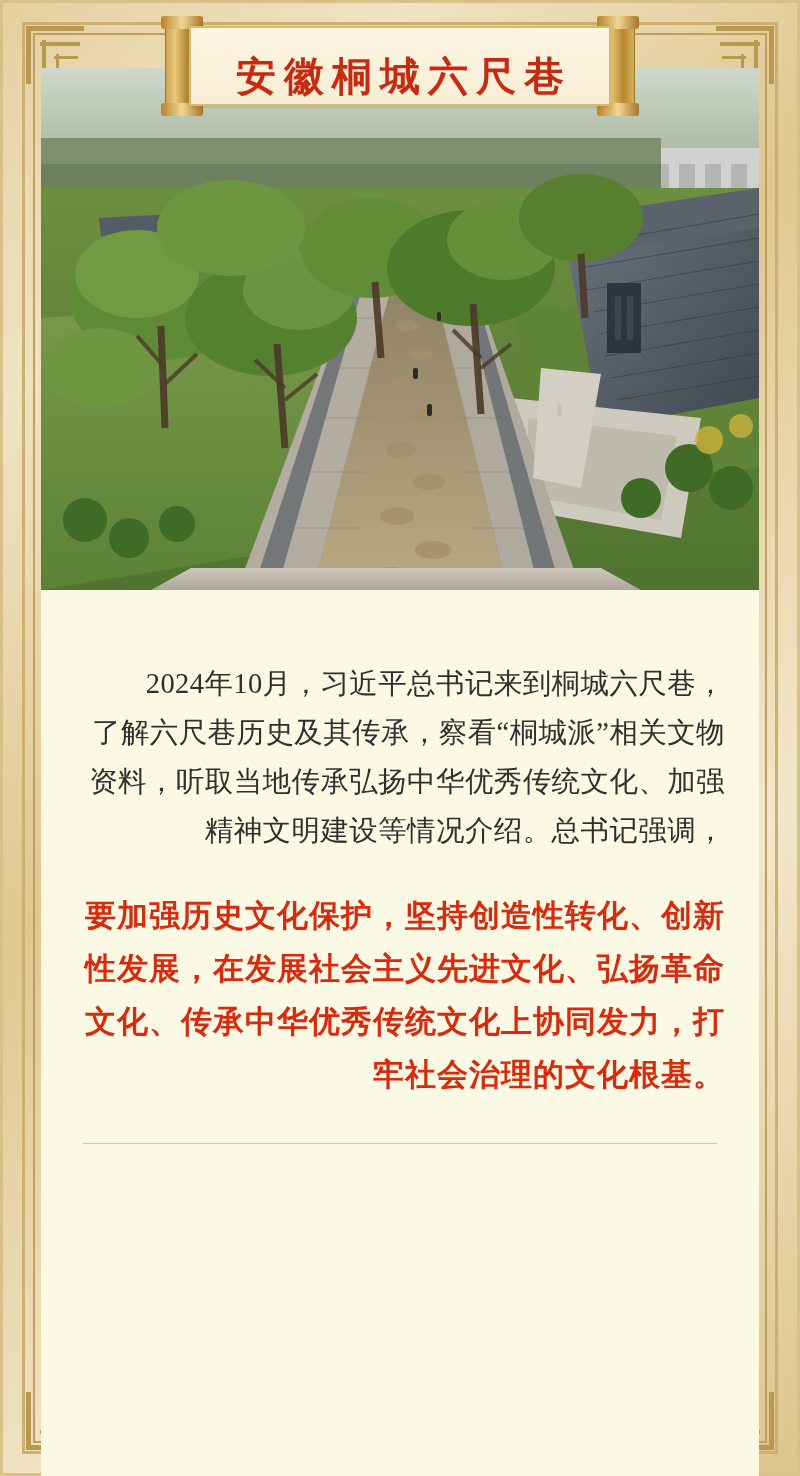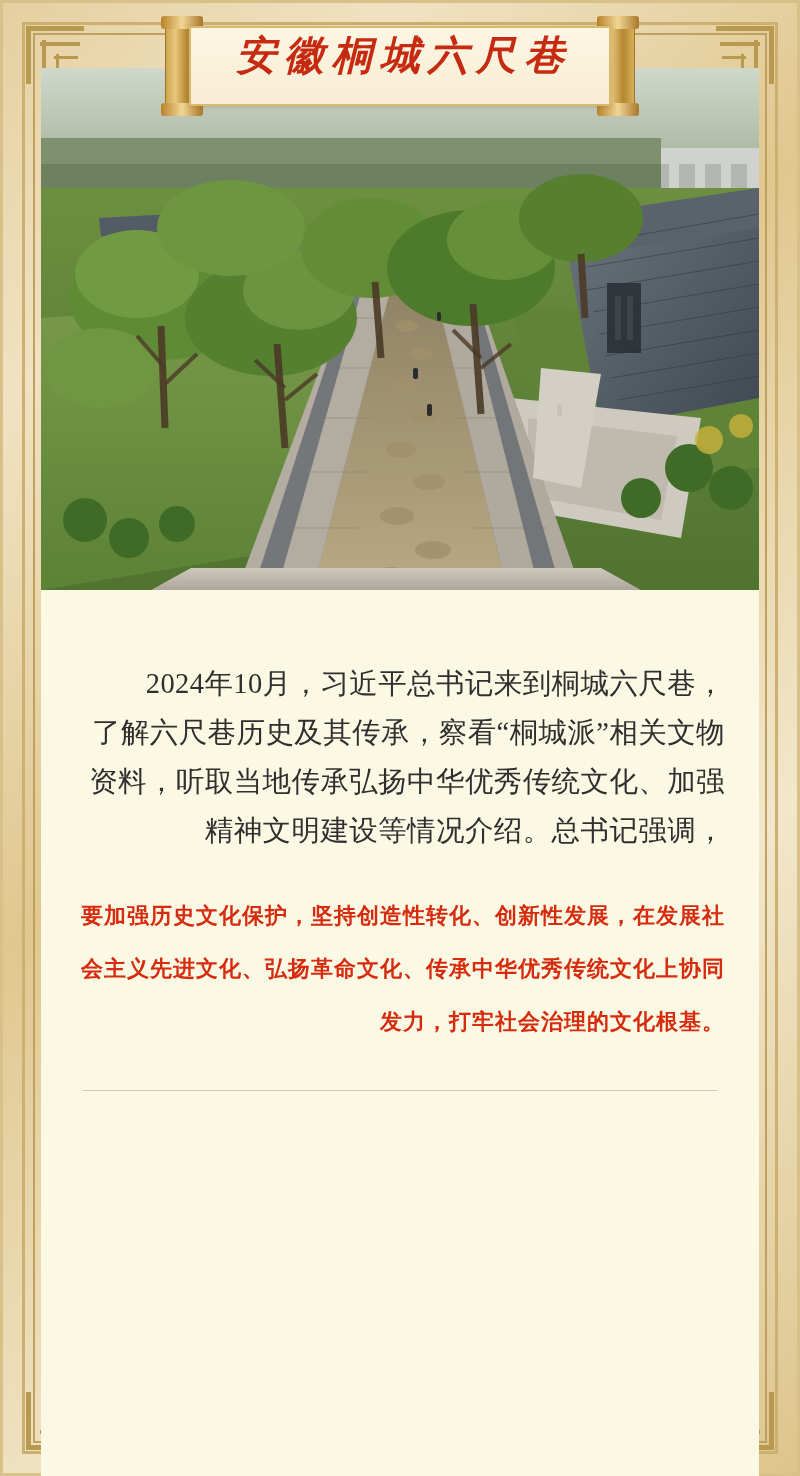--- a/index.html
+++ b/index.html
@@ -104,23 +104,22 @@
   .title-plate {
     position: absolute;
     left: 24px;
     right: 24px;
     top: 8px;
     bottom: 8px;
     background: linear-gradient(180deg, #fdf6e3 0%, #f8edd4 100%);
     border: 2px solid #d9b96e;
     box-shadow: 0 1px 4px rgba(120, 90, 30, .25);
     display: flex;
-    align-items: flex-start;
+    align-items: flex-end;
     justify-content: center;
-    font-style: italic;
   }
   .title-text {
     color: #c62b12;
     font-size: 40px;
     font-weight: bold;
     letter-spacing: 8px;
     text-indent: 8px;
     font-family: "Liberation Serif", "DejaVu Serif", serif;
     white-space: nowrap;
   }
@@ -156,21 +155,21 @@
     color: #2f2f2f;
     font-size: 28.5px;
     line-height: 49px;
     text-indent: 58px;
     letter-spacing: .4px;
   }
 
   .para-highlight {
     margin-top: 34px;
     color: #d62b0f;
-    font-size: 22px;
+    font-size: 31px;
     font-weight: bold;
     line-height: 53px;
     letter-spacing: 1px;
   }
 
   .divider {
     margin: 42px 8px 0 8px;
     height: 1px;
     background: #cfc9a8;
   }

